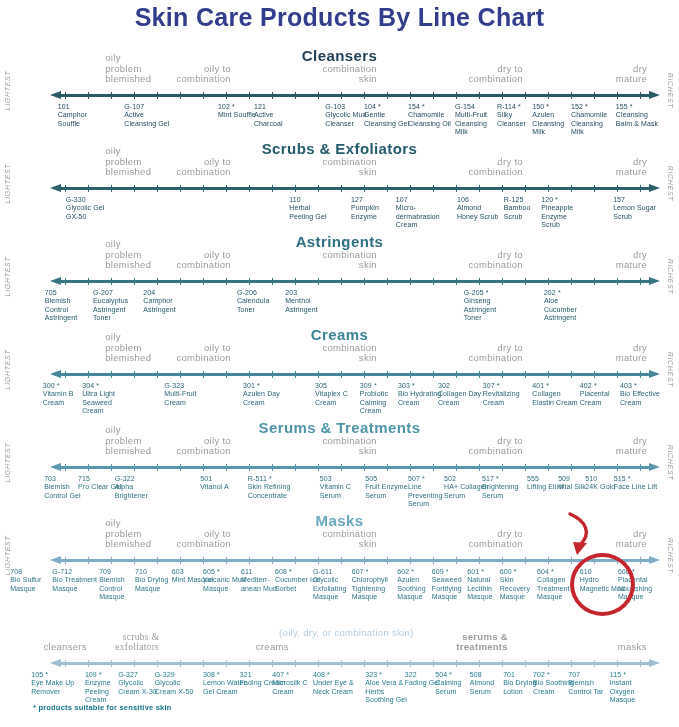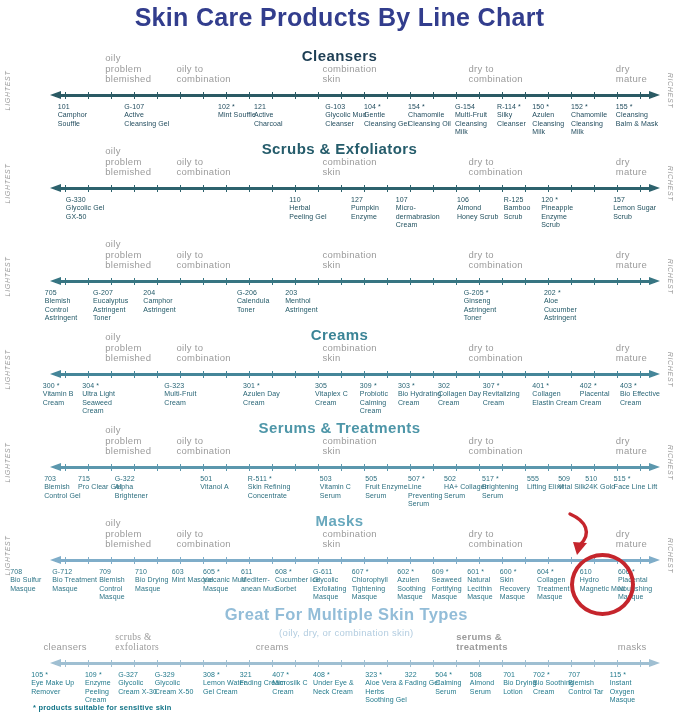--- a/index.html
+++ b/index.html
@@ -11,21 +11,21 @@
   .row{position:relative;height:93px;}
   .row-bottom{height:104px;}
   .heading{position:absolute;top:2px;left:0;width:100%;text-align:center;
            font-size:15px;font-weight:bold;letter-spacing:.4px;}
   .row-bottom .heading{left:8%;width:86%;font-size:16.5px;}
   .subtitle{position:absolute;top:24px;left:8%;width:86%;text-align:center;
             font-size:9.5px;color:#b3cde0;letter-spacing:.3px;}
   .zones{position:absolute;left:0;top:0;width:100%;height:42px;
          font-size:9.5px;color:#9b9b9b;line-height:1.12;letter-spacing:.3px;}
   .row-bottom .zones{height:52px;}
-  .zone{position:absolute;bottom:2px;white-space:pre-line;text-align:left;transform:translateX(-50%);}
+  .zone{position:absolute;bottom:2px;white-space:pre-line;text-align:right;transform:translateX(-50%);}
   .zone.zleft{transform:none;text-align:left;}
   .axis{position:absolute;left:7.8%;right:3.2%;top:46px;height:9px;}
   .row-bottom .axis{top:56px;}
   .line{position:absolute;left:2px;right:2px;top:3.2px;height:2.4px;background:currentColor;}
   .ticks{position:absolute;left:12px;right:12px;top:1px;height:7px;
          background:repeating-linear-gradient(90deg,currentColor 0 1.4px,transparent 1.4px 23px);}
   .ah{position:absolute;width:0;height:0;top:.2px;border-top:4.3px solid transparent;border-bottom:4.3px solid transparent;}
   .ah-l{left:-3px;border-right:11px solid currentColor;}
   .ah-r{right:-3px;border-left:11px solid currentColor;}
   .scale{position:absolute;width:60px;text-align:center;font-size:7px;font-style:italic;
@@ -175,20 +175,21 @@
             <div class="code">120 *</div>
             <div class="name">Pineapple Enzyme Scrub</div>
           </div>
           <div class="prod" style="left: 90.3%; color: rgb(32, 80, 94);">
             <div class="code">157</div>
             <div class="name">Lemon Sugar Scrub</div>
           </div>
         </div>
       </div>
       <div class="row">
+        <div class="heading" style="color: rgb(45, 111, 128);">Astringents</div>
         <div class="zones">
           <div class="zone zleft" style="left: 15.5%;">oily
 problem
 blemished</div>
           <div class="zone" style="left: 30%;">oily to
 combination</div>
           <div class="zone" style="left: 51.5%;">combination
 skin</div>
           <div class="zone" style="left: 73%;">dry to
 combination</div>
@@ -483,21 +484,20 @@
             <div class="name">Placental Nourishing Masque</div>
           </div>
         </div>
         <div class="anno-arrow"><svg viewBox="0 0 36 44" width="36" height="44">
             <path d="M12 3 C 28 10, 34 22, 22 34" fill="none" stroke="#c5252c" stroke-width="3.4" stroke-linecap="round"></path>
             <polygon points="15,31 29,32 19,44" fill="#c5252c"></polygon>
           </svg></div>
         <div class="anno-circle" style="border-color: rgb(197, 37, 44);"></div>
       </div>
       <div class="row row-bottom">
-        <div class="heading" style="color: rgb(147, 189, 216);">Great For Multiple Skin Types</div>
         <div class="subtitle">(oily, dry, or combination skin)</div>
         <div class="zones">
           <div class="zone" style="left: 9.6%;">cleansers</div>
           <div class="zone" style="left: 20.2%; font-family: Liberation Serif, serif;">scrubs &amp;
 exfoliators</div>
           <div class="zone" style="left: 40.1%;">creams</div>
           <div class="zone" style="left: 71%; font-weight: bold;">serums &amp;
 treatments</div>
           <div class="zone" style="left: 93.1%;">masks</div>
         </div>

